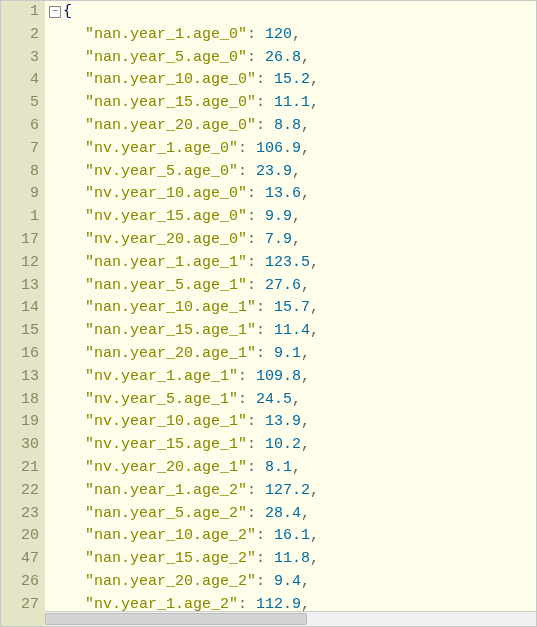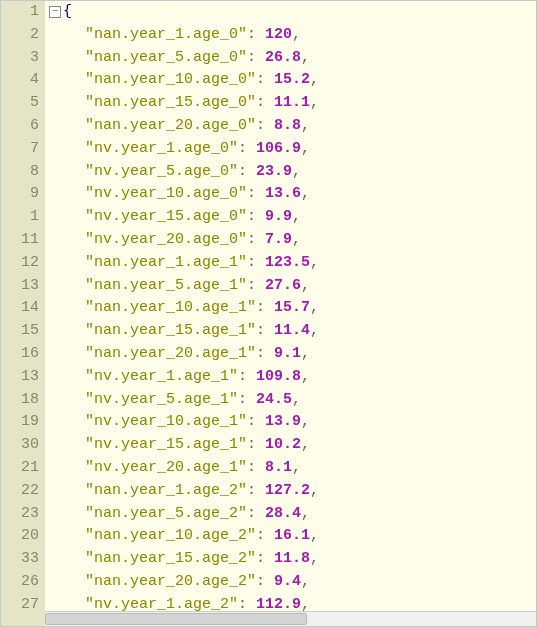--- a/index.html
+++ b/index.html
@@ -42,21 +42,21 @@
     white-space: pre;
     overflow: hidden;
   }
   .code .cline {
     height: 22.8px;
     padding-left: 4px;
   }
   .brace  { color: #000080; }
   .key    { color: #888800; }
   .colon  { color: #666; }
-  .num    { color: #a21caf; font-weight: bold; }
+  .num    { color: #0369a1; }
   .comma  { color: #666; }
   .fold-box {
     display: inline-block;
     width: 10px;
     height: 10px;
     border: 1px solid #888;
     background: #fff;
     color: #666;
     font-size: 10px;
     line-height: 9px;
@@ -92,35 +92,35 @@
       <div class="gline">1</div>
       <div class="gline">2</div>
       <div class="gline">3</div>
       <div class="gline">4</div>
       <div class="gline">5</div>
       <div class="gline">6</div>
       <div class="gline">7</div>
       <div class="gline">8</div>
       <div class="gline">9</div>
       <div class="gline">1</div>
-      <div class="gline">11</div>
+      <div class="gline">17</div>
       <div class="gline">12</div>
       <div class="gline">13</div>
       <div class="gline">14</div>
       <div class="gline">15</div>
       <div class="gline">16</div>
       <div class="gline">13</div>
       <div class="gline">18</div>
       <div class="gline">19</div>
       <div class="gline">30</div>
       <div class="gline">21</div>
       <div class="gline">22</div>
       <div class="gline">23</div>
       <div class="gline">20</div>
-      <div class="gline">33</div>
+      <div class="gline">47</div>
       <div class="gline">26</div>
       <div class="gline">27</div>
     </div>
   <div class="code"><div class="cline"><span class="fold-box">−</span><span class="brace">{</span></div><div class="cline"><span>    </span><span class="key">"nan.year_1.age_0"</span><span class="colon">: </span><span class="num">120</span><span class="comma">,</span></div><div class="cline"><span>    </span><span class="key">"nan.year_5.age_0"</span><span class="colon">: </span><span class="num">26.8</span><span class="comma">,</span></div><div class="cline"><span>    </span><span class="key">"nan.year_10.age_0"</span><span class="colon">: </span><span class="num">15.2</span><span class="comma">,</span></div><div class="cline"><span>    </span><span class="key">"nan.year_15.age_0"</span><span class="colon">: </span><span class="num">11.1</span><span class="comma">,</span></div><div class="cline"><span>    </span><span class="key">"nan.year_20.age_0"</span><span class="colon">: </span><span class="num">8.8</span><span class="comma">,</span></div><div class="cline"><span>    </span><span class="key">"nv.year_1.age_0"</span><span class="colon">: </span><span class="num">106.9</span><span class="comma">,</span></div><div class="cline"><span>    </span><span class="key">"nv.year_5.age_0"</span><span class="colon">: </span><span class="num">23.9</span><span class="comma">,</span></div><div class="cline"><span>    </span><span class="key">"nv.year_10.age_0"</span><span class="colon">: </span><span class="num">13.6</span><span class="comma">,</span></div><div class="cline"><span>    </span><span class="key">"nv.year_15.age_0"</span><span class="colon">: </span><span class="num">9.9</span><span class="comma">,</span></div><div class="cline"><span>    </span><span class="key">"nv.year_20.age_0"</span><span class="colon">: </span><span class="num">7.9</span><span class="comma">,</span></div><div class="cline"><span>    </span><span class="key">"nan.year_1.age_1"</span><span class="colon">: </span><span class="num">123.5</span><span class="comma">,</span></div><div class="cline"><span>    </span><span class="key">"nan.year_5.age_1"</span><span class="colon">: </span><span class="num">27.6</span><span class="comma">,</span></div><div class="cline"><span>    </span><span class="key">"nan.year_10.age_1"</span><span class="colon">: </span><span class="num">15.7</span><span class="comma">,</span></div><div class="cline"><span>    </span><span class="key">"nan.year_15.age_1"</span><span class="colon">: </span><span class="num">11.4</span><span class="comma">,</span></div><div class="cline"><span>    </span><span class="key">"nan.year_20.age_1"</span><span class="colon">: </span><span class="num">9.1</span><span class="comma">,</span></div><div class="cline"><span>    </span><span class="key">"nv.year_1.age_1"</span><span class="colon">: </span><span class="num">109.8</span><span class="comma">,</span></div><div class="cline"><span>    </span><span class="key">"nv.year_5.age_1"</span><span class="colon">: </span><span class="num">24.5</span><span class="comma">,</span></div><div class="cline"><span>    </span><span class="key">"nv.year_10.age_1"</span><span class="colon">: </span><span class="num">13.9</span><span class="comma">,</span></div><div class="cline"><span>    </span><span class="key">"nv.year_15.age_1"</span><span class="colon">: </span><span class="num">10.2</span><span class="comma">,</span></div><div class="cline"><span>    </span><span class="key">"nv.year_20.age_1"</span><span class="colon">: </span><span class="num">8.1</span><span class="comma">,</span></div><div class="cline"><span>    </span><span class="key">"nan.year_1.age_2"</span><span class="colon">: </span><span class="num">127.2</span><span class="comma">,</span></div><div class="cline"><span>    </span><span class="key">"nan.year_5.age_2"</span><span class="colon">: </span><span class="num">28.4</span><span class="comma">,</span></div><div class="cline"><span>    </span><span class="key">"nan.year_10.age_2"</span><span class="colon">: </span><span class="num">16.1</span><span class="comma">,</span></div><div class="cline"><span>    </span><span class="key">"nan.year_15.age_2"</span><span class="colon">: </span><span class="num">11.8</span><span class="comma">,</span></div><div class="cline"><span>    </span><span class="key">"nan.year_20.age_2"</span><span class="colon">: </span><span class="num">9.4</span><span class="comma">,</span></div><div class="cline"><span>    </span><span class="key">"nv.year_1.age_2"</span><span class="colon">: </span><span class="num">112.9</span><span class="comma">,</span></div></div>
   <div class="scrollbar-h">
     <div class="thumb"></div>
   </div>
 </div>
 
 </body></html>

